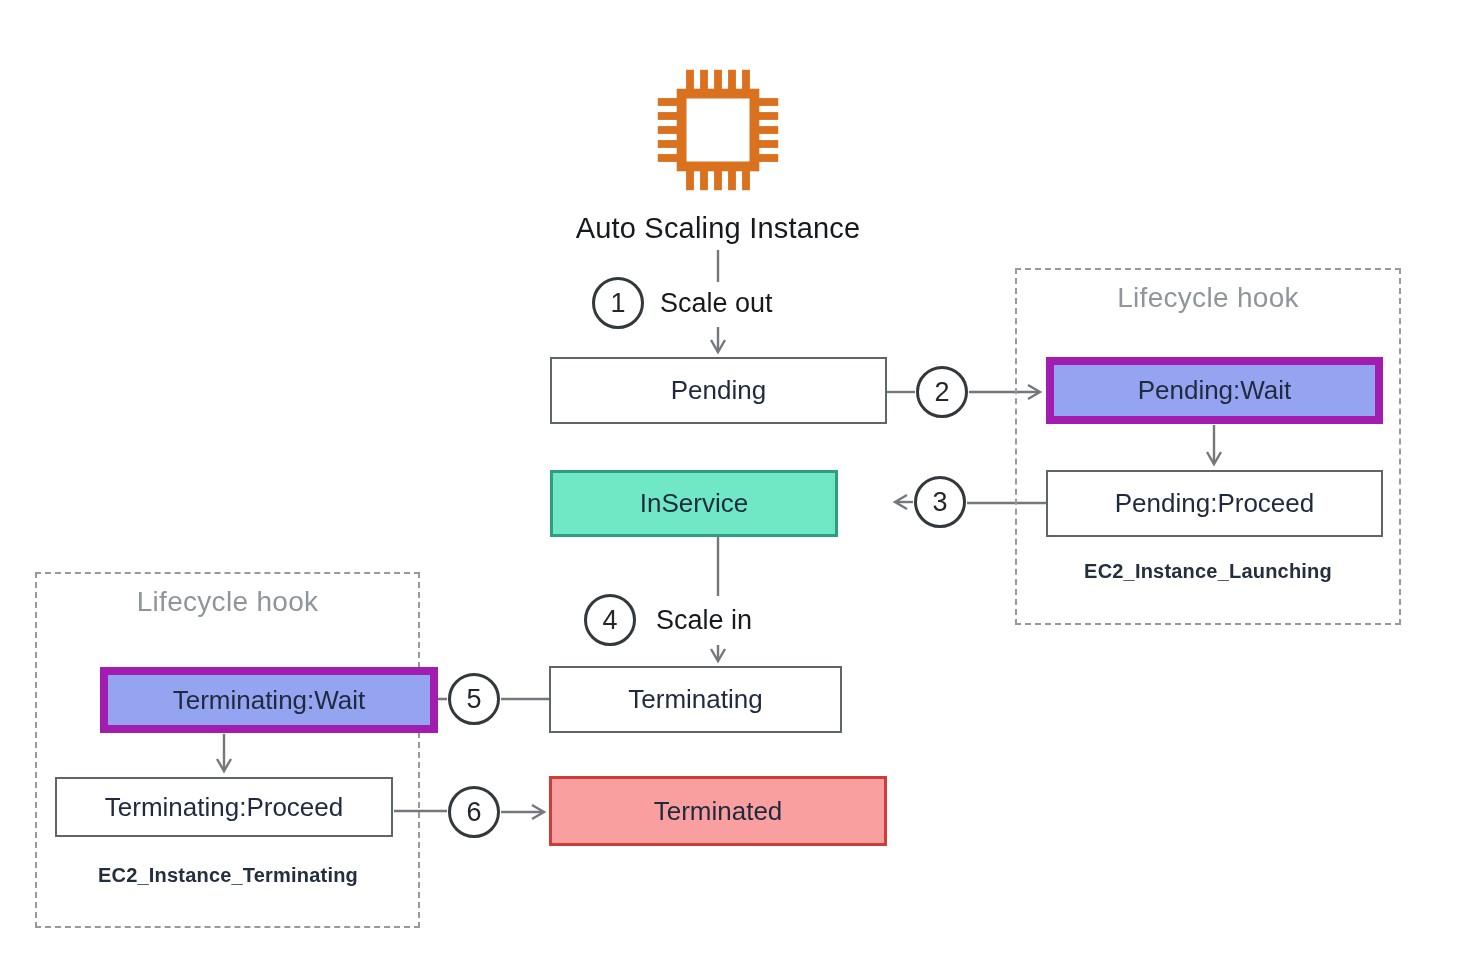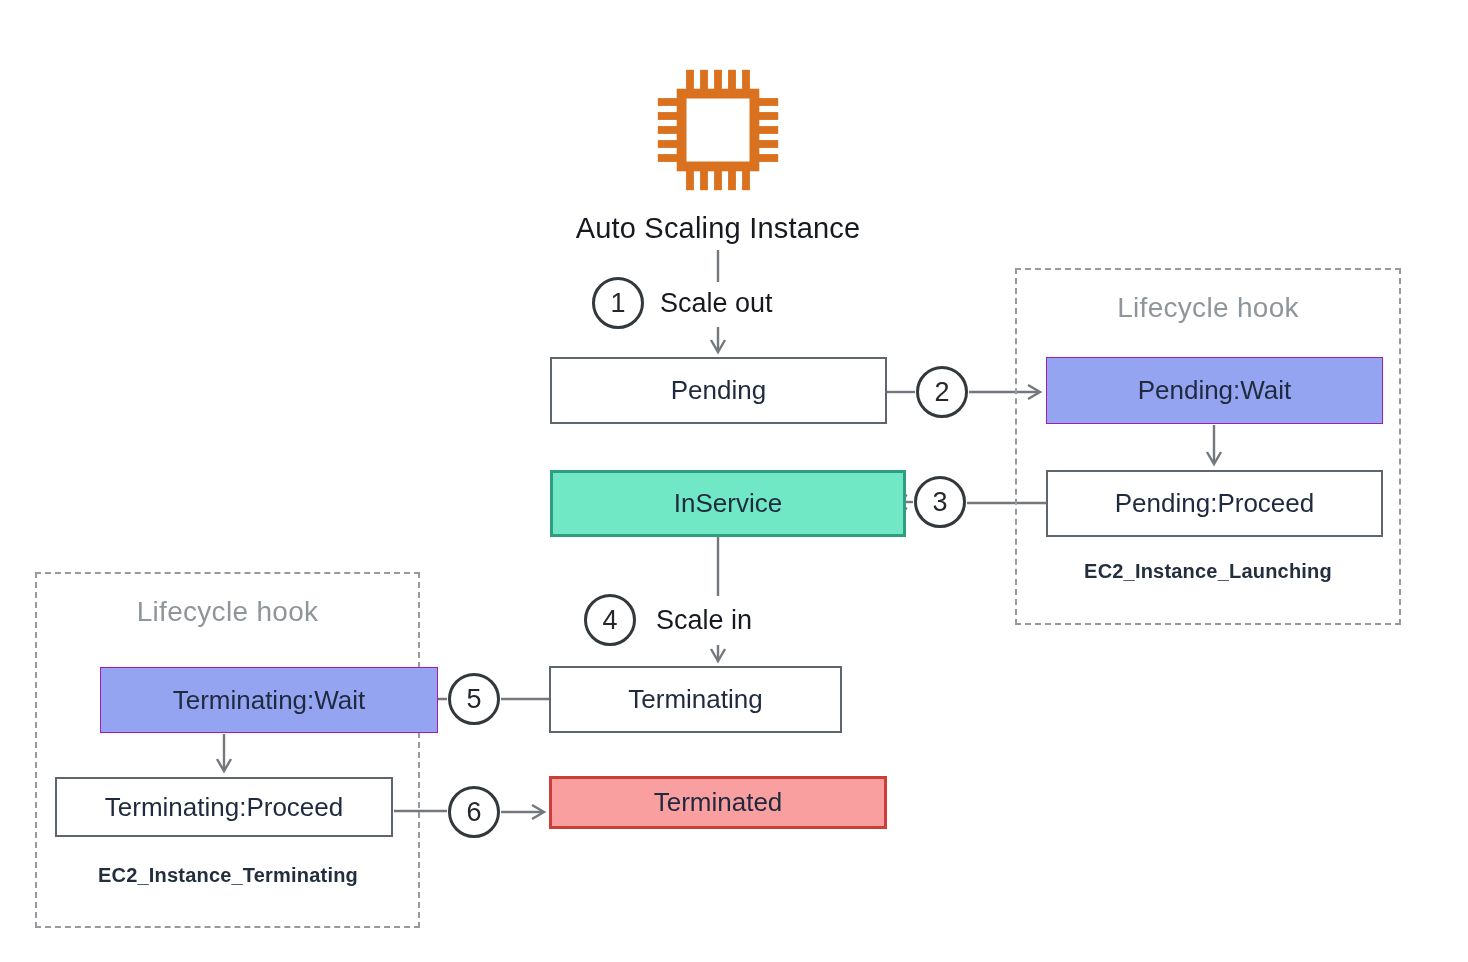--- a/index.html
+++ b/index.html
@@ -29,30 +29,30 @@
   .steplabel {
     position:absolute; font-size:27px; color:#16191f; line-height:32px;
   }
 
   .state {
     position:absolute; box-sizing:border-box;
     display:flex; align-items:center; justify-content:center;
     font-size:26px; color:#1f2a3e;
   }
   .state.white { background:#ffffff; border:2px solid #5f656c; }
-  .state.blue  { background:#94a4f0; border:1px solid #a21caf; }
+  .state.blue  { background:#94a4f0; border:8px solid #a21caf; }
   .state.green { background:#70e7c5; border:3px solid #2f9e80; }
   .state.red   { background:#f99f9f; border:3px solid #cc3e38; }
 
   .hook {
     position:absolute; box-sizing:border-box;
     border:2px dashed #969a9e; background:transparent;
   }
   .hook-title {
-    margin-top:22px; text-align:center;
+    margin-top:12px; text-align:center;
     font-size:28px; color:#8f969b; letter-spacing:0.3px;
   }
 
   .event {
     position:absolute; text-align:center;
     font-size:20px; font-weight:bold; color:#232f3e; letter-spacing:0.2px;
   }
 </style>
 </head>
 <body>
@@ -125,22 +125,22 @@
   <div class="circle" style="left:584px; top:594px;">4</div>
   <div class="circle" style="left:448px; top:673px;">5</div>
   <div class="circle" style="left:448px; top:786px;">6</div>
 
   <div class="steplabel" style="left:660px; top:287px;">Scale out</div>
   <div class="steplabel" style="left:656px; top:604px;">Scale in</div>
 
   <div class="state white" style="left:550px; top:357px; width:337px; height:67px;">Pending</div>
   <div class="state blue" style="left:1046px; top:357px; width:337px; height:67px;">Pending:Wait</div>
   <div class="state white" style="left:1046px; top:470px; width:337px; height:67px;">Pending:Proceed</div>
-  <div class="state green" style="left:550px; top:470px; width:356px; height:67px;">InService</div>
+  <div class="state green" style="left:550px; top:470px; width:288px; height:67px;">InService</div>
   <div class="state white" style="left:549px; top:666px; width:293px; height:67px;">Terminating</div>
   <div class="state blue" style="left:55px; top:667px; width:338px; height:66px;margin-left:45px;">Terminating:Wait</div>
   <div class="state white" style="left:55px; top:777px; width:338px; height:60px;">Terminating:Proceed</div>
-  <div class="state red" style="left:549px; top:776px; width:338px; height:53px;">Terminated</div>
+  <div class="state red" style="left:549px; top:776px; width:338px; height:70px;">Terminated</div>
 
   <div class="event" style="left:1038px; top:560px; width:340px;">EC2_Instance_Launching</div>
   <div class="event" style="left:50px; top:864px; width:356px;">EC2_Instance_Terminating</div>
 
 </div>
 
 </body></html>

